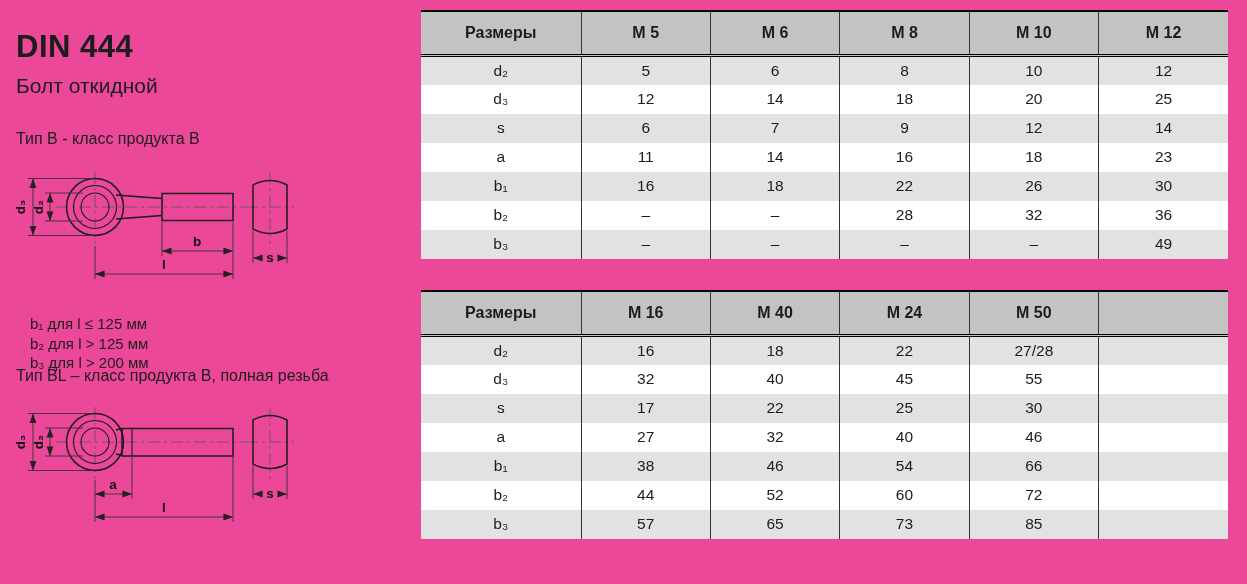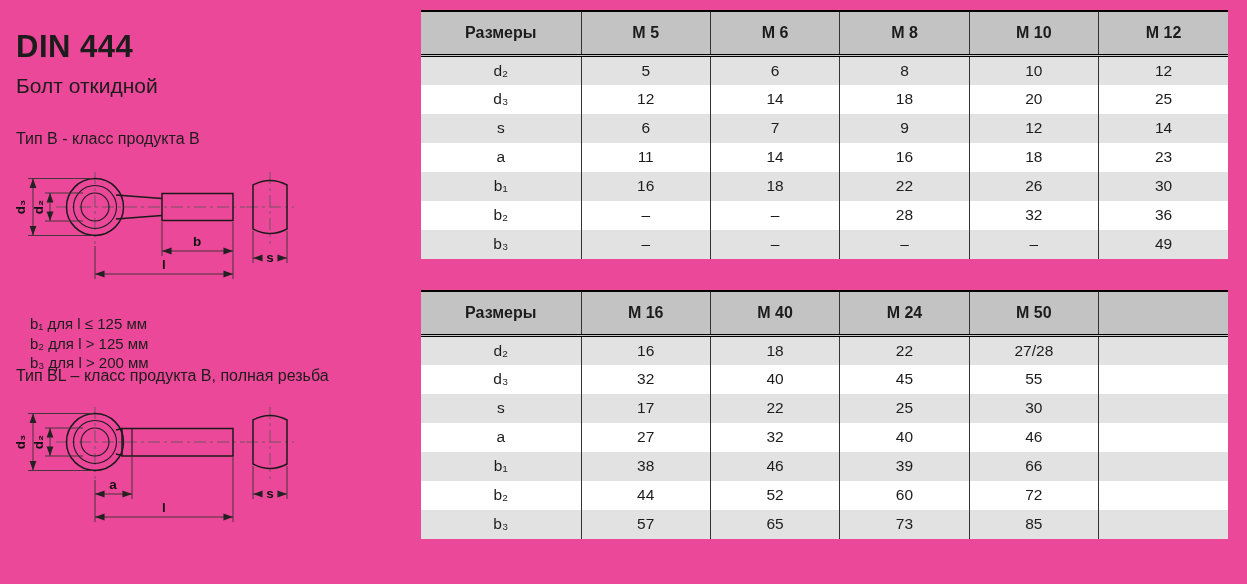--- a/index.html
+++ b/index.html
@@ -279,21 +279,21 @@
             <td>27</td>
             <td>32</td>
             <td>40</td>
             <td>46</td>
             <td></td>
           </tr>
           <tr>
             <td>b₁</td>
             <td>38</td>
             <td>46</td>
-            <td>39</td>
+            <td>54</td>
             <td>66</td>
             <td></td>
           </tr>
           <tr>
             <td>b₂</td>
             <td>44</td>
             <td>52</td>
             <td>60</td>
             <td>72</td>
             <td></td>

